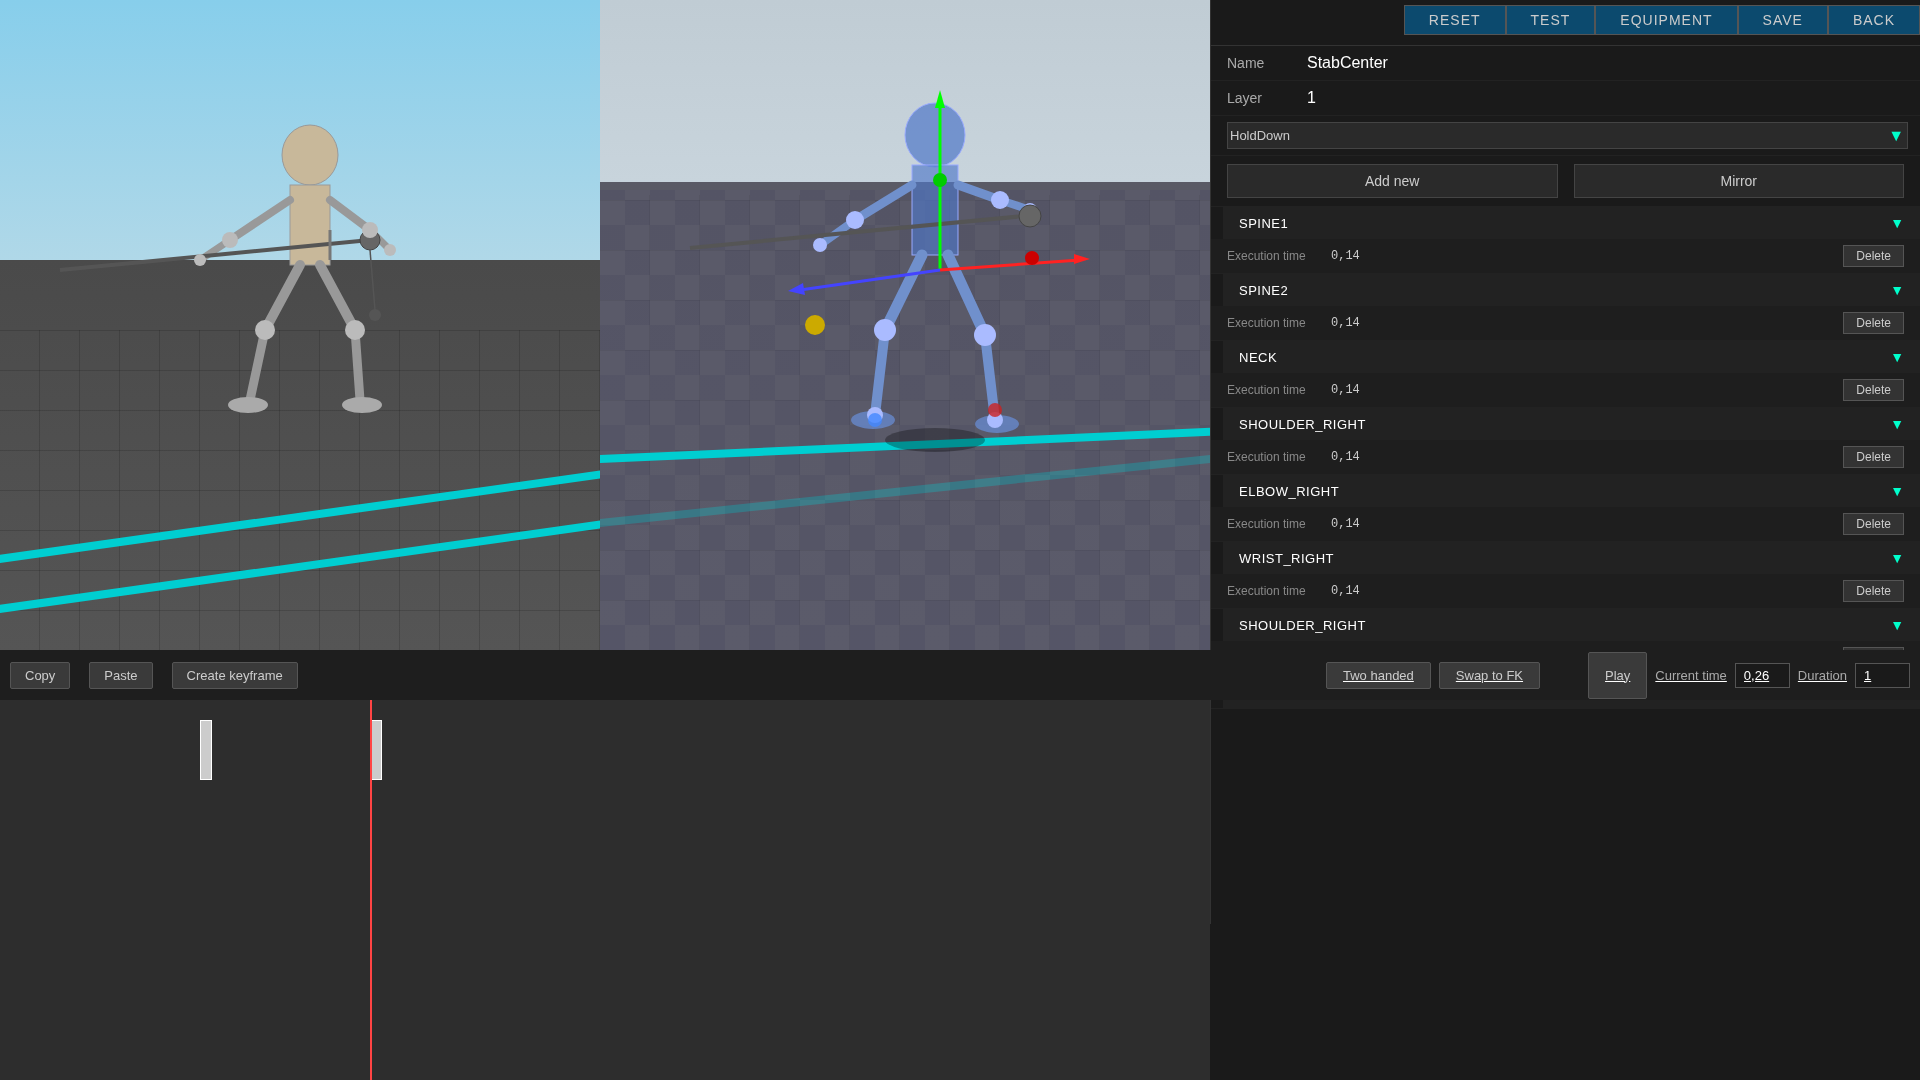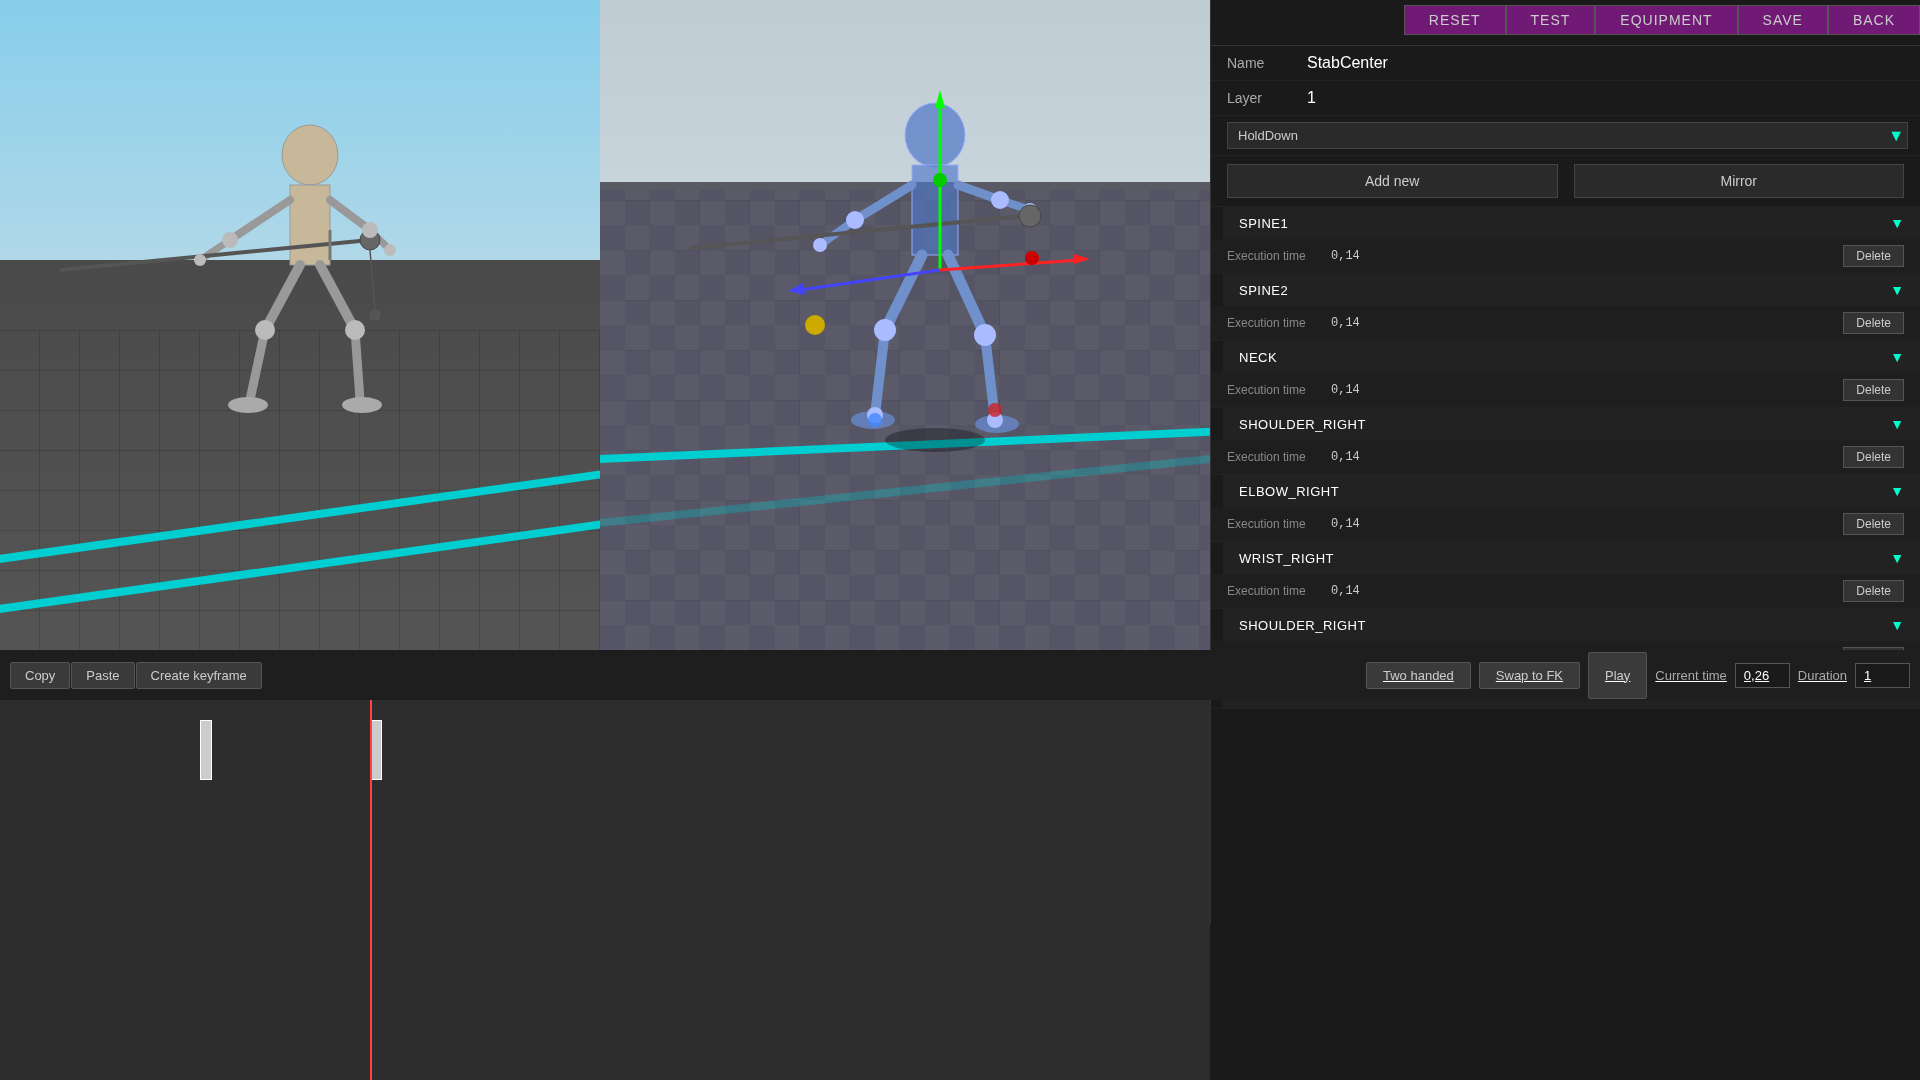--- a/index.html
+++ b/index.html
@@ -13,21 +13,21 @@
       display: flex;
       justify-content: flex-end;
       align-items: center;
       background: transparent;
       z-index: 100;
     }
     .top-bar-buttons {
       display: flex;
     }
     .top-btn {
-      background: #701a75;
+      background: #0c4a6e;
       border: 1px solid #555;
       color: #ccc;
       padding: 6px 24px;
       font-size: 14px;
       cursor: pointer;
       letter-spacing: 1px;
       text-transform: uppercase;
     }
 
     
@@ -124,21 +124,21 @@
 
     .bottom-toolbar {
       position: absolute;
       top: 650px;
       left: 0; right: 0;
       height: 50px;
       background: #1e1e1e;
       display: flex;
       align-items: center;
       padding: 0 10px;
-      gap: 1px;
+      gap: 19px;
       z-index: 50;
     }
     .toolbar-btn {
       background: #3a3a3a;
       border: 1px solid #555;
       color: #ccc;
       padding: 5px 14px;
       font-size: 13px;
       cursor: pointer;
       border-radius: 2px;
@@ -162,20 +162,21 @@
       border-radius: 2px;
     }
     .play-btn {
       background: #3a3a3a;
       border: 1px solid #555;
       color: #ccc;
       padding: 15px 16px;
       font-size: 13px;
       cursor: pointer;
       border-radius: 2px;
+      margin-left: 40px;
     }
     .current-time-label, .duration-label {
       font-size: 13px;
       color: #aaa;
     }
     .time-value {
       background: #1a1a1a;
       border: 1px solid #555;
       color: #fff;
       padding: 4px 8px;
@@ -254,21 +255,21 @@
       display: flex;
       align-items: center;
       padding: 6px 16px;
       border-bottom: 1px solid #222;
     }
     .holddown-select {
       flex: 1;
       background: #2a2a2a;
       border: 1px solid #444;
       color: #ccc;
-      padding: 5px 10px;
+      padding: 5px 2px;
       font-size: 13px;
       cursor: pointer;
       appearance: none;
     }
     .dropdown-arrow {
       color: #00ffcc;
       font-size: 16px;
       margin-left: -20px;
       pointer-events: none;
     }

